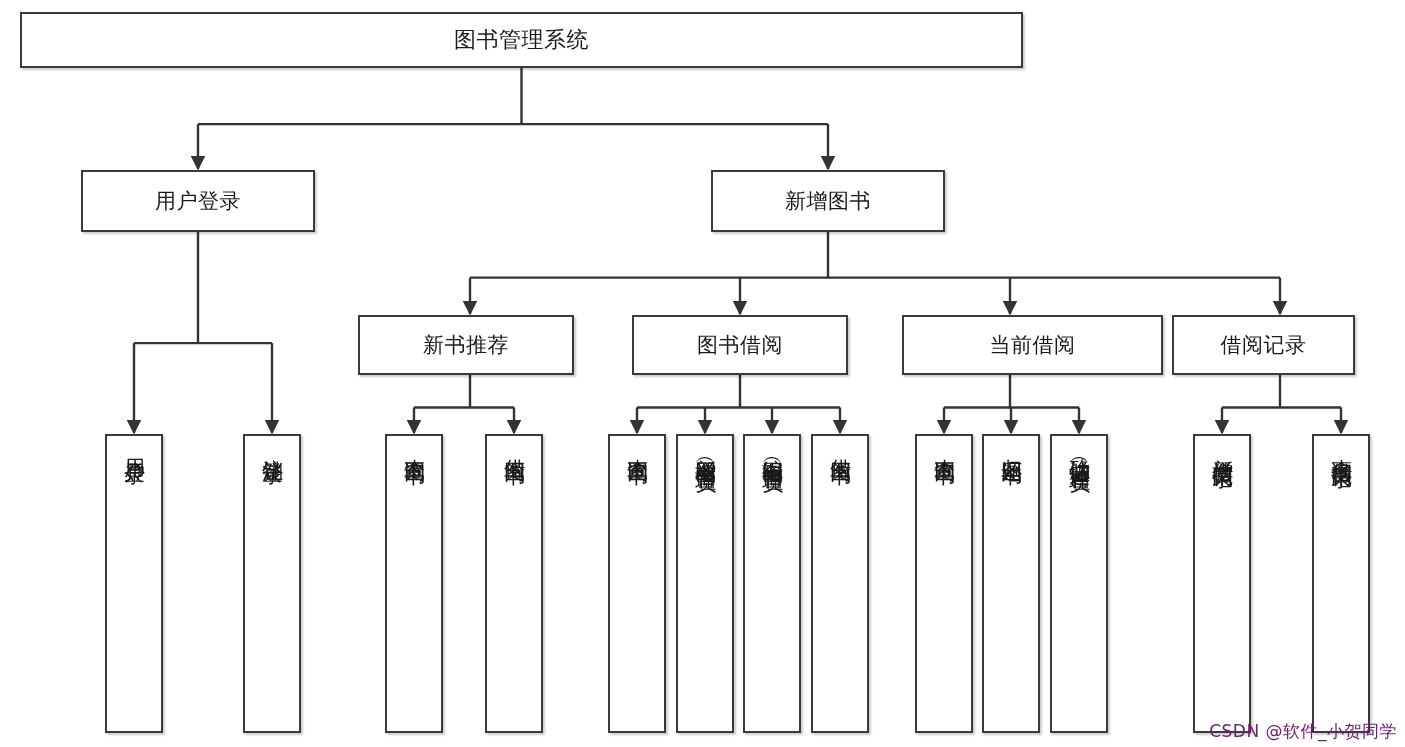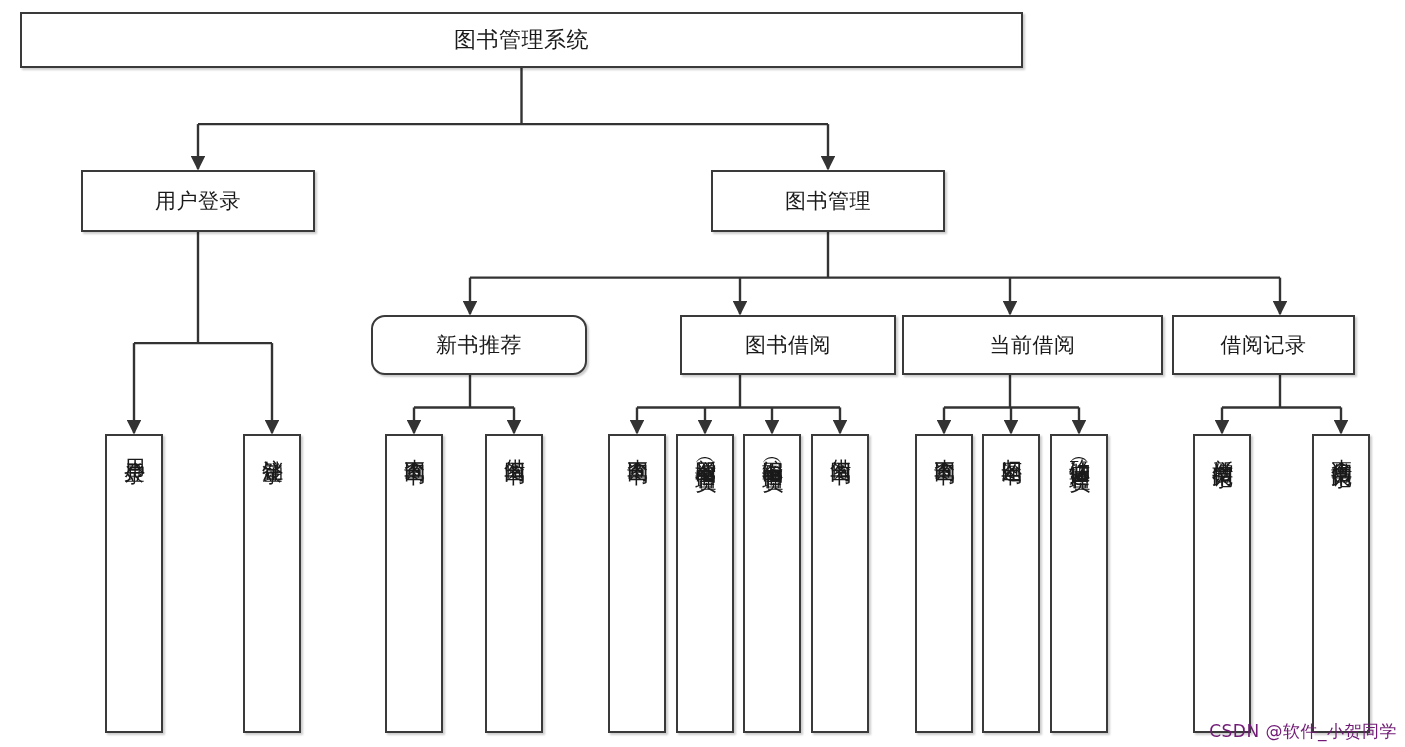--- a/index.html
+++ b/index.html
@@ -115,27 +115,27 @@
   </svg>
 
   <div class="node h root" style="left: 20px; top: 12px; width: 1003px; height: 56px;">
     <span class="label">图书管理系统</span>
   </div>
 
   <div class="node h" style="left: 81px; top: 170px; width: 234px; height: 62px;">
     <span class="label">用户登录</span>
   </div>
   <div class="node h" style="left: 711px; top: 170px; width: 234px; height: 62px;">
-    <span class="label">图书管理</span>
+    <span class="label">新增图书</span>
   </div>
 
-  <div class="node h" style="left: 371px; top: 315px; width: 216px; height: 60px; border-radius: 14px;">
+  <div class="node h" style="left: 358px; top: 315px; width: 216px; height: 60px;">
     <span class="label">新书推荐</span>
   </div>
-  <div class="node h" style="left: 632px; top: 315px; width: 216px; height: 60px; margin-left: 48px;">
+  <div class="node h" style="left: 632px; top: 315px; width: 216px; height: 60px;">
     <span class="label">图书借阅</span>
   </div>
   <div class="node h" style="left: 902px; top: 315px; width: 261px; height: 60px;">
     <span class="label">当前借阅</span>
   </div>
   <div class="node h" style="left: 1172px; top: 315px; width: 183px; height: 60px;">
     <span class="label">借阅记录</span>
   </div>
 
   <div class="node v" style="left: 105px; top: 434px; width: 58px; height: 299px;">

